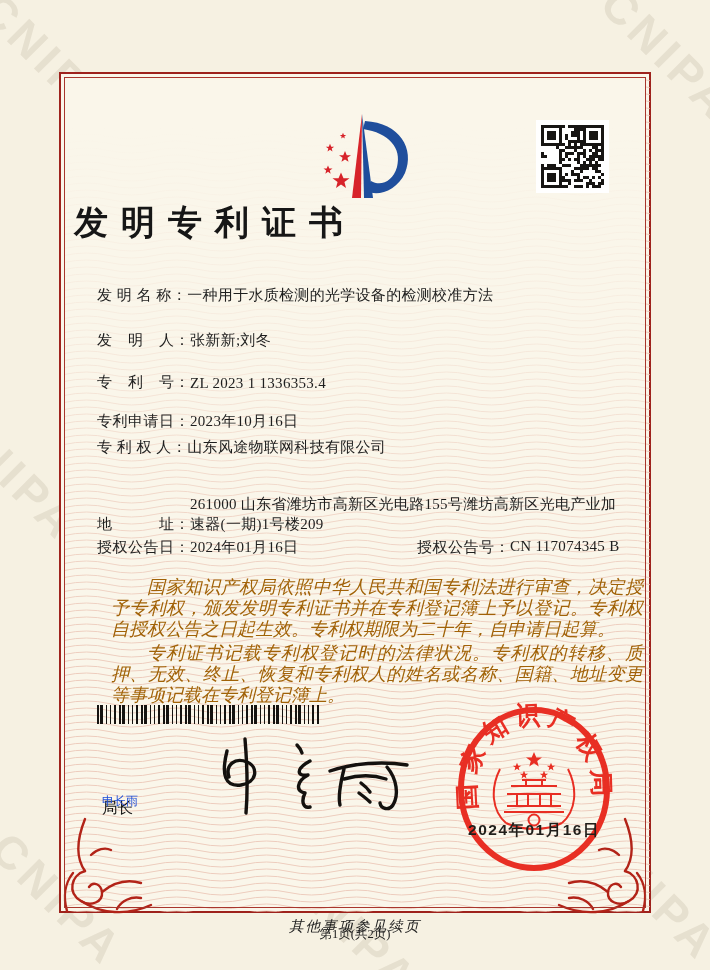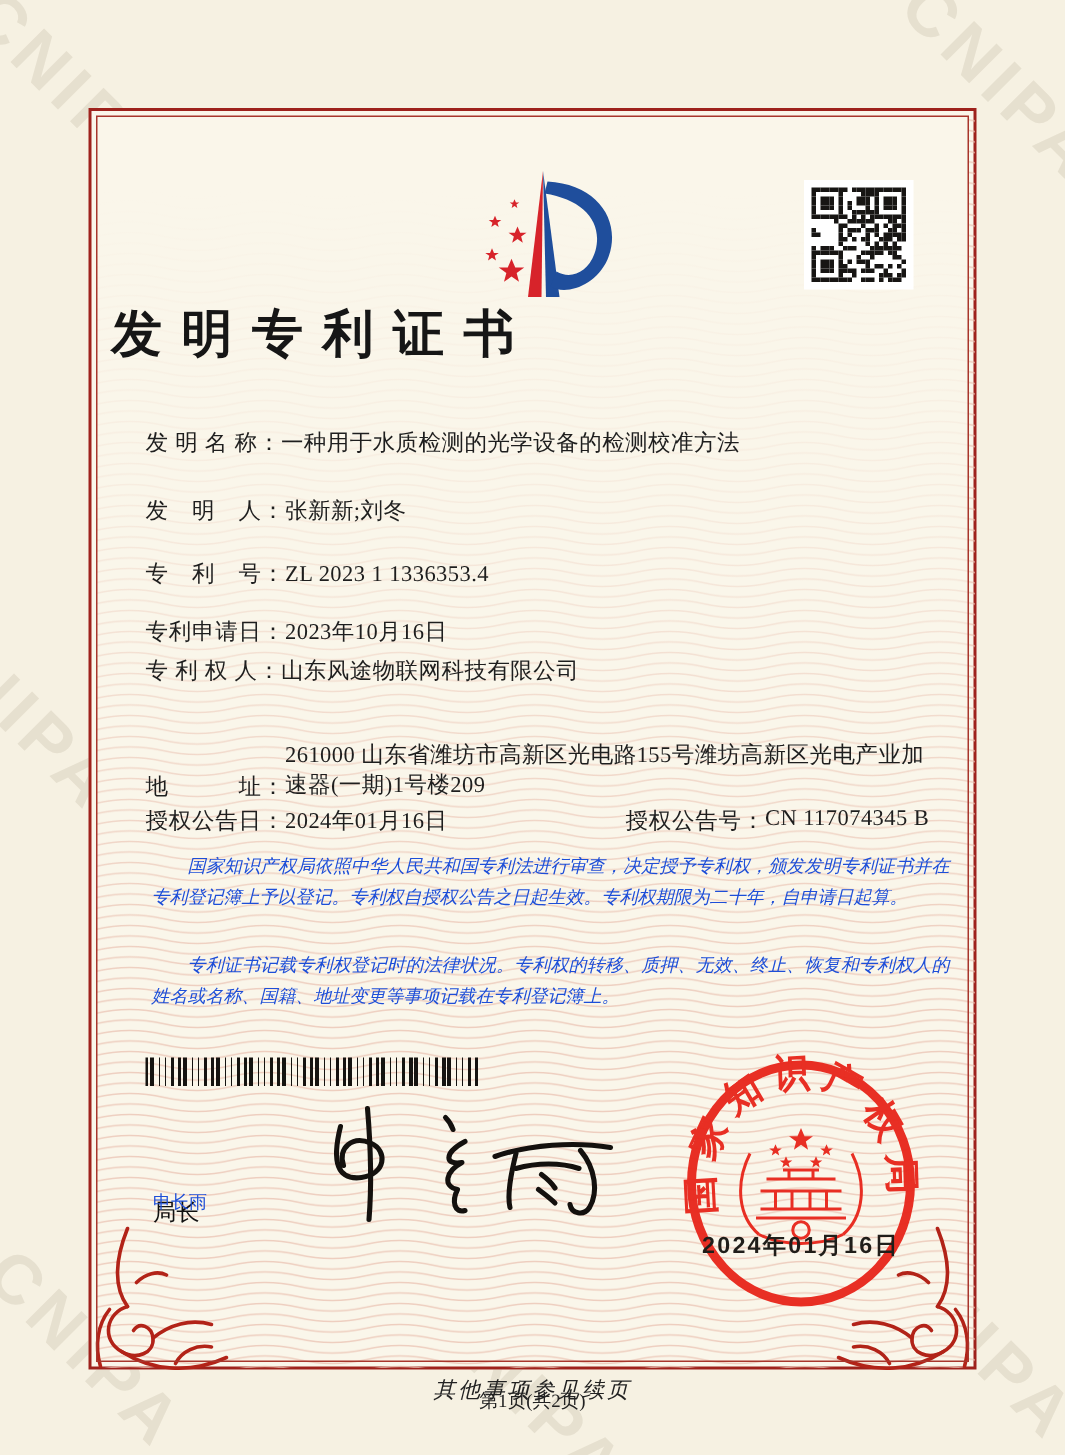--- a/index.html
+++ b/index.html
@@ -21,22 +21,22 @@
   .qr-grid{display:grid;grid-template-columns:repeat(21,3px);grid-auto-rows:3px;}
   .qr-grid i{display:block;}
   .qr-grid i.on{background:#171513;}
   .title{position:absolute;left:0;top:126px;width:100%;text-align:left;
          font-size:34px;font-weight:700;color:#161616;letter-spacing:13px;text-indent:13px;}
   .frow{position:absolute;left:36px;width:530px;font-size:15px;color:#1e1e1e;display:flex;align-items:flex-end;}
   .frow .lab{white-space:nowrap;letter-spacing:.5px;}
   .frow .val{letter-spacing:.3px;}
   .val-wrap{width:438px;line-height:20px;}
   .frow2{position:absolute;left:281px;top:0;display:flex;margin-left:39px;}
-  .legal{position:absolute;left:34px;width:532px;font-size:12px;line-height:21px;
-         color:#1d4ed8;text-align:justify;font-style:italic;margin:6px;text-indent:2em;}
+  .legal{position:absolute;left:34px;width:532px;font-size:18px;line-height:21px;
+         color:#a16207;text-align:justify;font-style:italic;margin:16px;text-indent:2em;}
   .barcode{position:absolute;left:36px;top:631px;width:222px;height:19px;
      background:
        repeating-linear-gradient(90deg,#151310 0 2px,transparent 2px 3px,#151310 3px 6px,
        transparent 6px 9px,#151310 9px 10px,transparent 10px 13px,#151310 13px 14px,
        transparent 14px 17px,#151310 17px 19px,transparent 19px 22px);}
   .sig-title{position:absolute;left:41px;top:724px;font-size:15.5px;color:#111;
              font-family:"Liberation Sans","DejaVu Sans",sans-serif;}
   .sig-name{position:absolute;left:41px;top:719px;font-size:12px;color:#1d4ed8;
             font-family:"Liberation Sans","DejaVu Sans",sans-serif;}
   .signature{position:absolute;left:150px;top:655px;}

